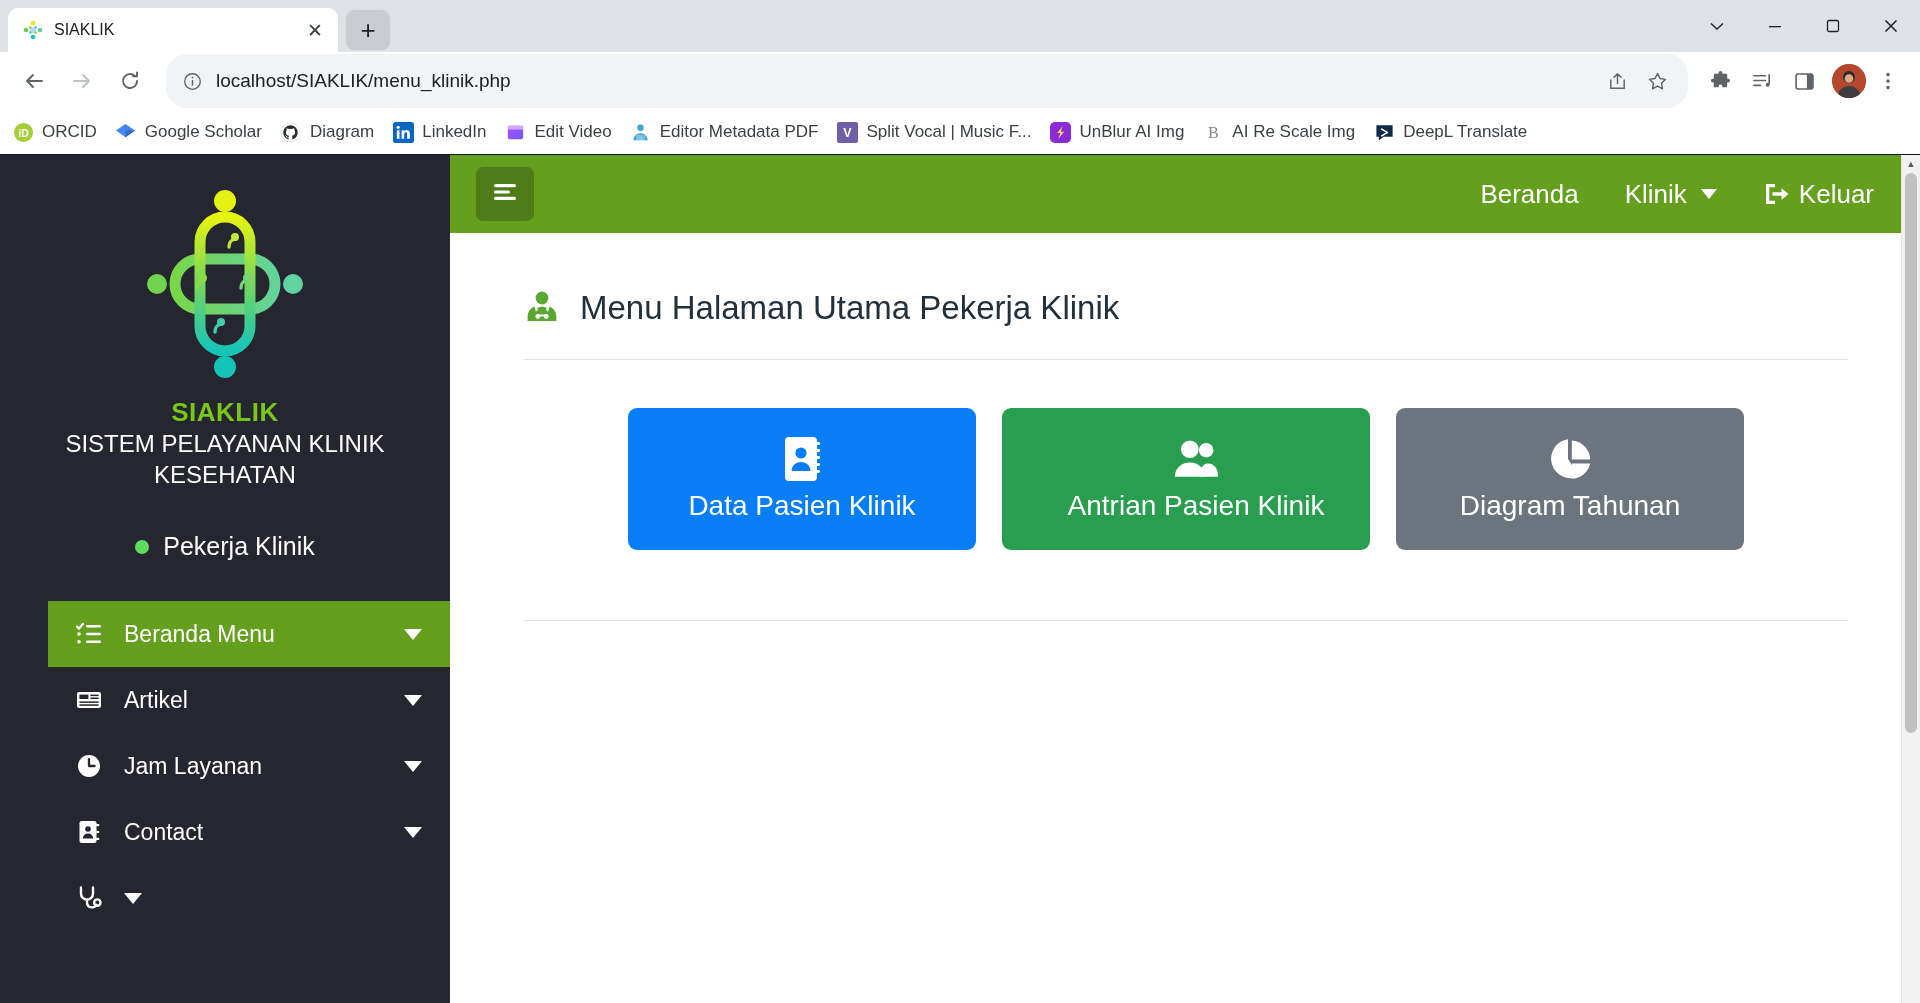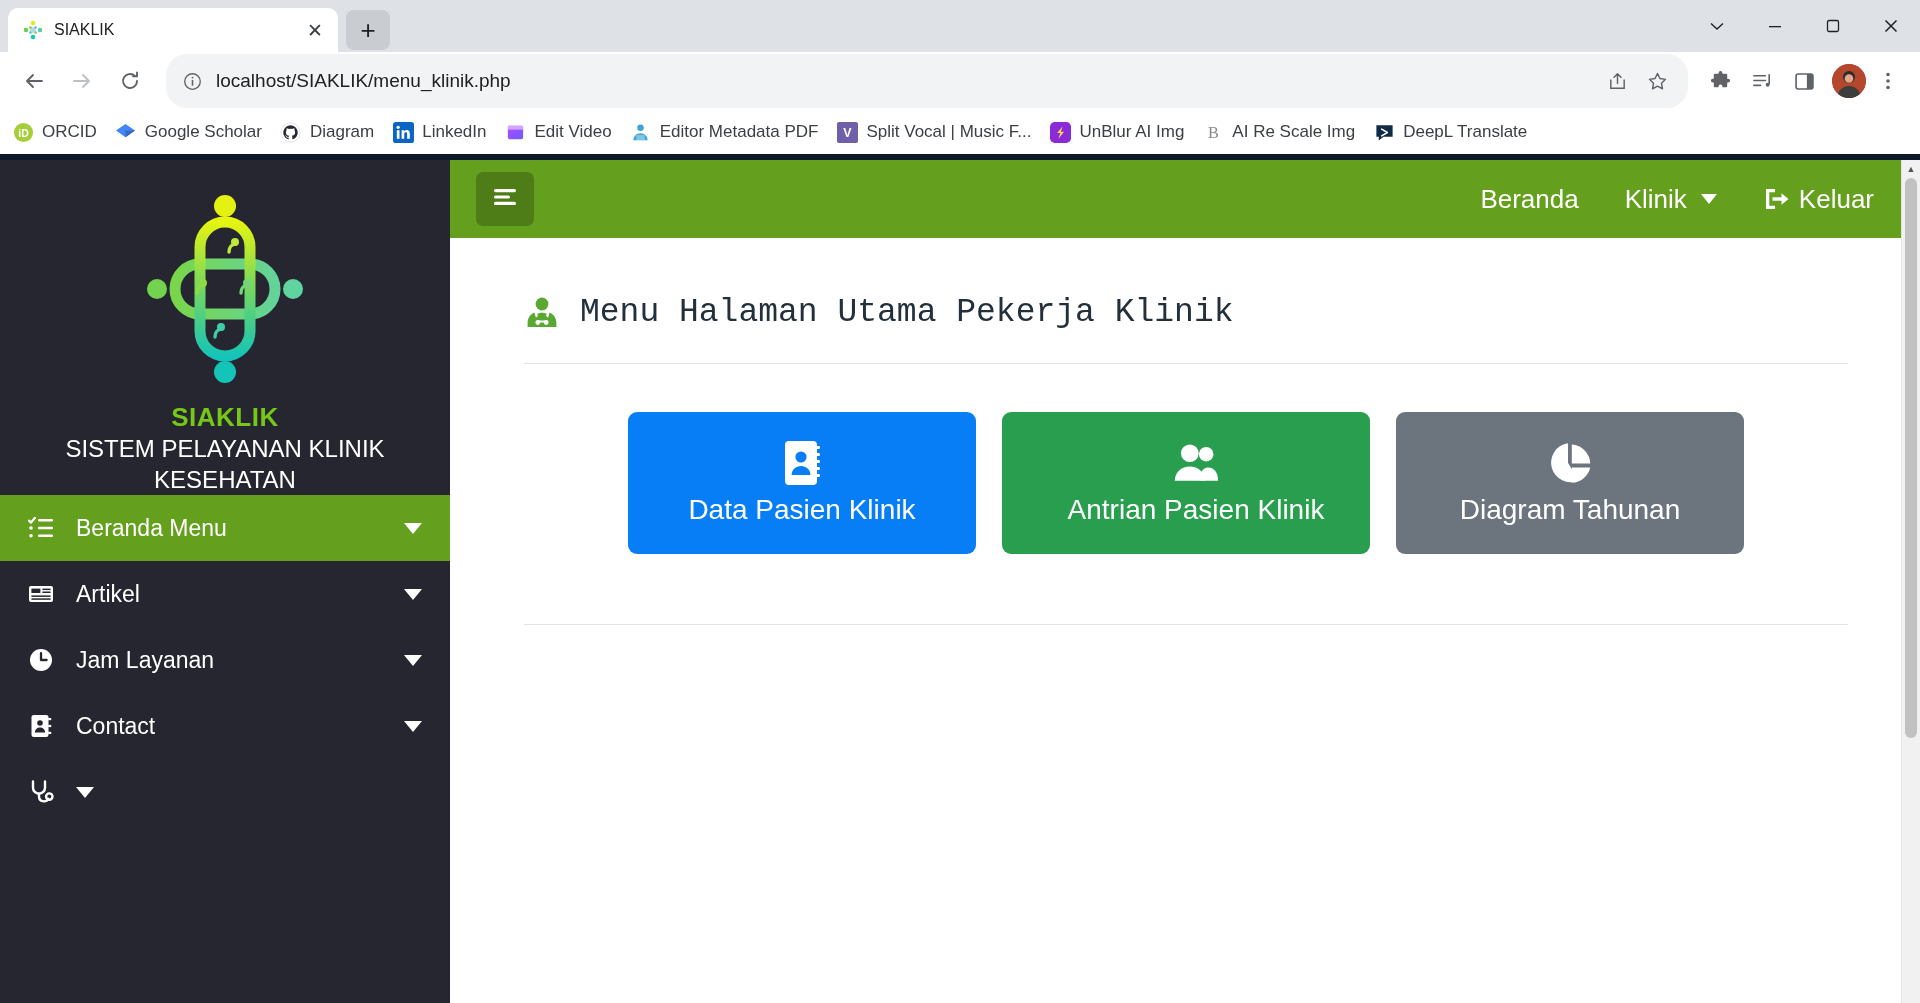--- a/index.html
+++ b/index.html
@@ -31,55 +31,55 @@
   .omnibox{
     flex:1;height:54px;background:#f1f3f4;border-radius:21px;display:flex;align-items:center;
     padding:0 14px;margin:0 10px;box-sizing:border-box;
   }
   .omni-info{width:24px;height:24px;flex:0 0 24px;margin-right:12px;color:#5f6368;display:flex;align-items:center;justify-content:center;}
   .omni-url{font-size:19px;color:#202124;white-space:nowrap;flex:1;}
   .omni-ico{width:34px;height:34px;display:flex;align-items:center;justify-content:center;color:#5f6368;margin-left:6px;}
   .tb-ico{width:40px;height:44px;display:flex;align-items:center;justify-content:center;color:#5f6368;margin-left:2px;}
   .avatar{width:34px;height:34px;border-radius:50%;margin-left:8px;overflow:hidden;position:relative;background:#c24f3a;flex:0 0 34px;}
 
-  .bookmarks{height:44px;background:#ffffff;display:flex;align-items:center;padding:0 12px;flex:0 0 44px;border-bottom:6px solid #0f172a;}
+  .bookmarks{height:44px;background:#ffffff;display:flex;align-items:center;padding:0 12px;flex:0 0 44px;border-bottom:1px solid #0f172a;}
   .bm{display:flex;align-items:center;margin-right:18px;white-space:nowrap;}
   .bm-ico{width:22px;height:22px;flex:0 0 22px;margin-right:8px;display:flex;align-items:center;justify-content:center;}
   .bm-label{font-size:17px;color:#3c4043;}
 
   
   .viewport{flex:1;display:flex;position:relative;background:#fff;overflow:hidden;}
 
   
   .sidebar{width:450px;flex:0 0 450px;background:#25262f;display:flex;flex-direction:column;color:#fff;}
   .logo-wrap{padding:34px 0 0;display:flex;justify-content:center;}
   .brand{text-align:center;padding:14px 20px 0;}
   .brand-name{color:#7ed321;color:#76c717;font-size:26px;font-weight:700;letter-spacing:.5px;}
   .brand-sub{font-size:24px;line-height:1.3;margin-top:0;color:#fff;}
   .user-line{display:flex;align-items:center;justify-content:center;gap:14px;margin-top:42px;padding-bottom:40px;}
   .user-dot{width:14px;height:14px;border-radius:50%;background:#5cdb5c;}
   .user-name{font-size:25px;color:#fff;}
   .menu{display:flex;flex-direction:column;}
-  .menu-item{height:66px;display:flex;align-items:center;padding:0 28px;box-sizing:border-box;color:#fff;gap:22px;}
+  .menu-item{height:66px;display:flex;align-items:center;padding:0 28px;box-sizing:border-box;color:#fff;gap:22px;margin-left:48px;}
   .menu-item.active{background:#64a01e;}
   .menu-ico{width:26px;height:26px;flex:0 0 26px;display:flex;align-items:center;justify-content:center;}
   .menu-label{font-size:23px;flex:1;}
   .caret{width:0;height:0;border-left:9px solid transparent;border-right:9px solid transparent;border-top:11px solid #fff;}
 
   
   .content{flex:1;display:flex;flex-direction:column;background:#fff;min-width:0;position:relative;}
   .topnav{height:78px;flex:0 0 78px;background:#64a01e;display:flex;align-items:center;padding:0 26px;}
   .burger{width:58px;height:54px;background:#4e7d17;border-radius:7px;display:flex;align-items:center;justify-content:center;}
   .topnav-right{margin-left:auto;display:flex;align-items:center;gap:46px;padding-right:20px;}
   .nav-link{font-size:26px;color:#fff;display:flex;align-items:center;gap:10px;}
   .nav-caret{width:0;height:0;border-left:8px solid transparent;border-right:8px solid transparent;border-top:10px solid #fff;margin-left:4px;}
 
   .page{flex:1;background:#fff;padding:0;overflow:hidden;}
   .page-inner{padding:56px 72px 0 74px;max-width:1380px;}
-  .page-title{display:flex;align-items:flex-end;gap:20px;font-size:33px;color:#22303c;font-weight:400;font-family:Liberation Mono, monospace;}
+  .page-title{display:flex;align-items:flex-start;gap:20px;font-size:33px;color:#22303c;font-weight:400;}
   .title-ico{width:36px;height:36px;flex:0 0 36px;display:flex;align-items:center;justify-content:center;}
   .hr{height:1px;background:#e3e3e3;margin:32px 0 0;}
   .cards{display:flex;gap:26px;padding:48px 0 0;justify-content:center;}
   .card{
     width:348px;height:142px;border-radius:9px;display:flex;flex-direction:column;
     align-items:center;justify-content:center;gap:8px;color:#fff;
   }
   .card-ico{width:46px;height:46px;display:flex;align-items:center;justify-content:center;}
   .card-label{font-size:28px;}
   .sep{height:1px;background:#e3e3e3;margin:70px 0 0;}
@@ -346,20 +346,24 @@
           <path d="M96 99c0-5 3-8 7-8" fill="none" stroke="#74d47a" stroke-width="3.4" stroke-linecap="round"></path>
           <circle cx="76" cy="133" r="4" fill="#3fcfa8"></circle>
           <path d="M70 143c0-5 3-8 7-8" fill="none" stroke="#3fcfa8" stroke-width="3.4" stroke-linecap="round"></path>
         </svg>
         </span>
       </div>
       <div class="brand">
         <div class="brand-name">SIAKLIK</div>
         <div class="brand-sub">SISTEM PELAYANAN KLINIK KESEHATAN</div>
       </div>
+      <div class="user-line">
+        <span class="user-dot"></span>
+        <span class="user-name">Pekerja Klinik</span>
+      </div>
 
       <div class="menu">
 
         <div class="menu-item active">
           <span class="menu-ico">
             <svg width="26" height="26" viewBox="0 0 26 26" fill="#fff">
               <rect x="10" y="4" width="15" height="2.6" rx="1"></rect>
                 <rect x="10" y="11.7" width="15" height="2.6" rx="1"></rect>
                 <rect x="10" y="19.4" width="15" height="2.6" rx="1"></rect>
               <path d="M1 5.6 L3 7.6 L7 2.8" fill="none" stroke="#fff" stroke-width="2.2" stroke-linecap="round" stroke-linejoin="round"></path>

